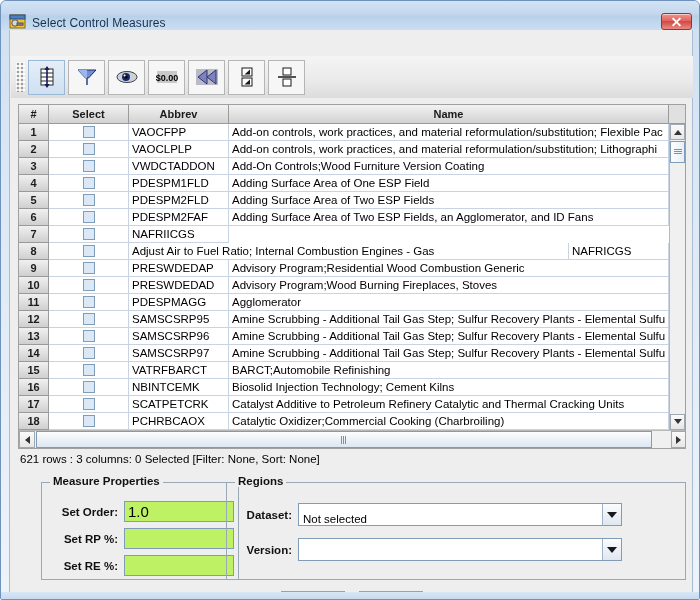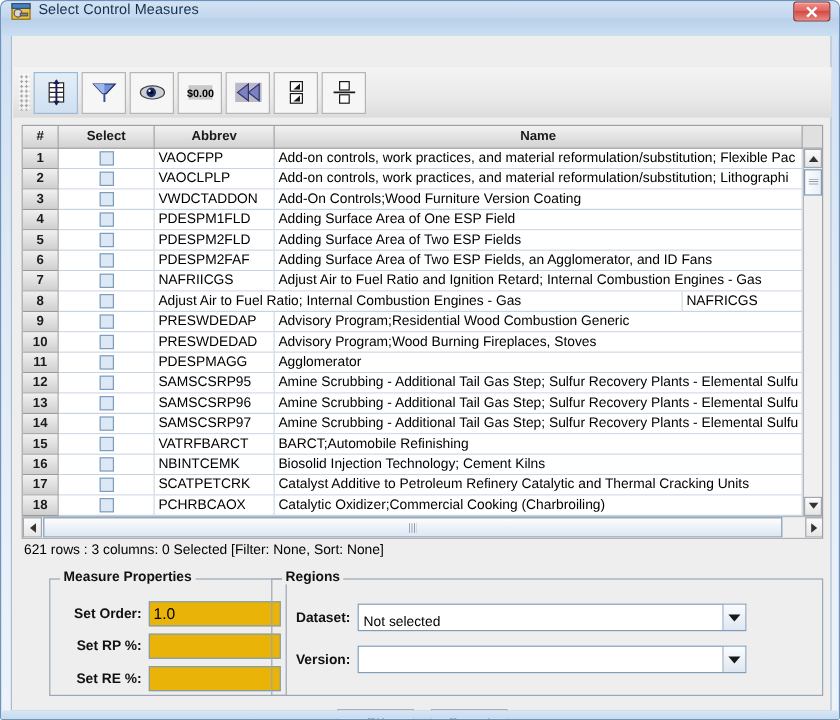--- a/index.html
+++ b/index.html
@@ -22,21 +22,21 @@
     overflow: hidden;
   }
 
   .titlebar {
     position: absolute;
     left: 0; top: 0;
     width: 700px; height: 29px;
     background: linear-gradient(to bottom, #d3e3f4 0%, #c3d7ee 45%, #b9d0e9 52%, #cbdff3 100%);
     border-radius: 5px 5px 0 0;
     display: flex;
-    align-items: flex-start;
+    align-items: flex-end;
   }
   .title-icon {
     width: 17px; height: 17px;
     margin-left: 8px; margin-right: 6px;
     position: relative;
     flex: 0 0 auto;
   }
   .title-text {
     font-size: 12px;
     color: #16314d;
@@ -258,24 +258,24 @@
   }
   #grp-measure { left: 12px; top: 452px; width: 198px; height: 98px; margin-left: 19px; }
   #grp-regions { left: 216px; top: 452px; width: 460px; height: 98px; }
 
   .frow { position: absolute; display: flex; align-items: center; }
   .flabel {
     font-size: 11.5px; font-weight: bold; color: #111;
     text-align: right; white-space: nowrap;
   }
   .ftext {
-    background: #eab308;
+    background: #bef264;
     border: 1px solid #7f9db9;
     height: 21px;
-    font-size: 13px;
+    font-size: 15px;
     color: #000;
     display: flex; align-items: center;
     padding-left: 3px;
     overflow: hidden; white-space: nowrap;
   }
   .fcombo {
     height: 23px;
     border: 1px solid #7f9db9;
     background: #ffffff;
     display: flex; align-items: center;
@@ -491,21 +491,20 @@
             <div class="td col-abb">PDESPM2FAF</div>
             <div class="td col-name">Adding Surface Area of Two ESP Fields, an Agglomerator, and ID Fans</div>
             <div style="flex: 0 0 16px; background: rgb(255, 255, 255);"></div>
           </div>
           <div class="trow">
             <div class="td rownum col-num">7</div>
             <div class="td selcell col-sel">
               <span class="cb"></span>
             </div>
             <div class="td col-abb">NAFRIICGS</div>
-            <div class="td col-name">Adjust Air to Fuel Ratio and Ignition Retard; Internal Combustion Engines - Gas</div>
             <div style="flex: 0 0 16px; background: rgb(255, 255, 255);"></div>
           </div>
           <div class="trow">
             <div class="td rownum col-num">8</div>
             <div class="td selcell col-sel">
               <span class="cb"></span>
             </div>
             <div class="td col-name">Adjust Air to Fuel Ratio; Internal Combustion Engines - Gas</div>
             <div class="td col-abb">NAFRICGS</div>
             <div style="flex: 0 0 16px; background: rgb(255, 255, 255);"></div>

